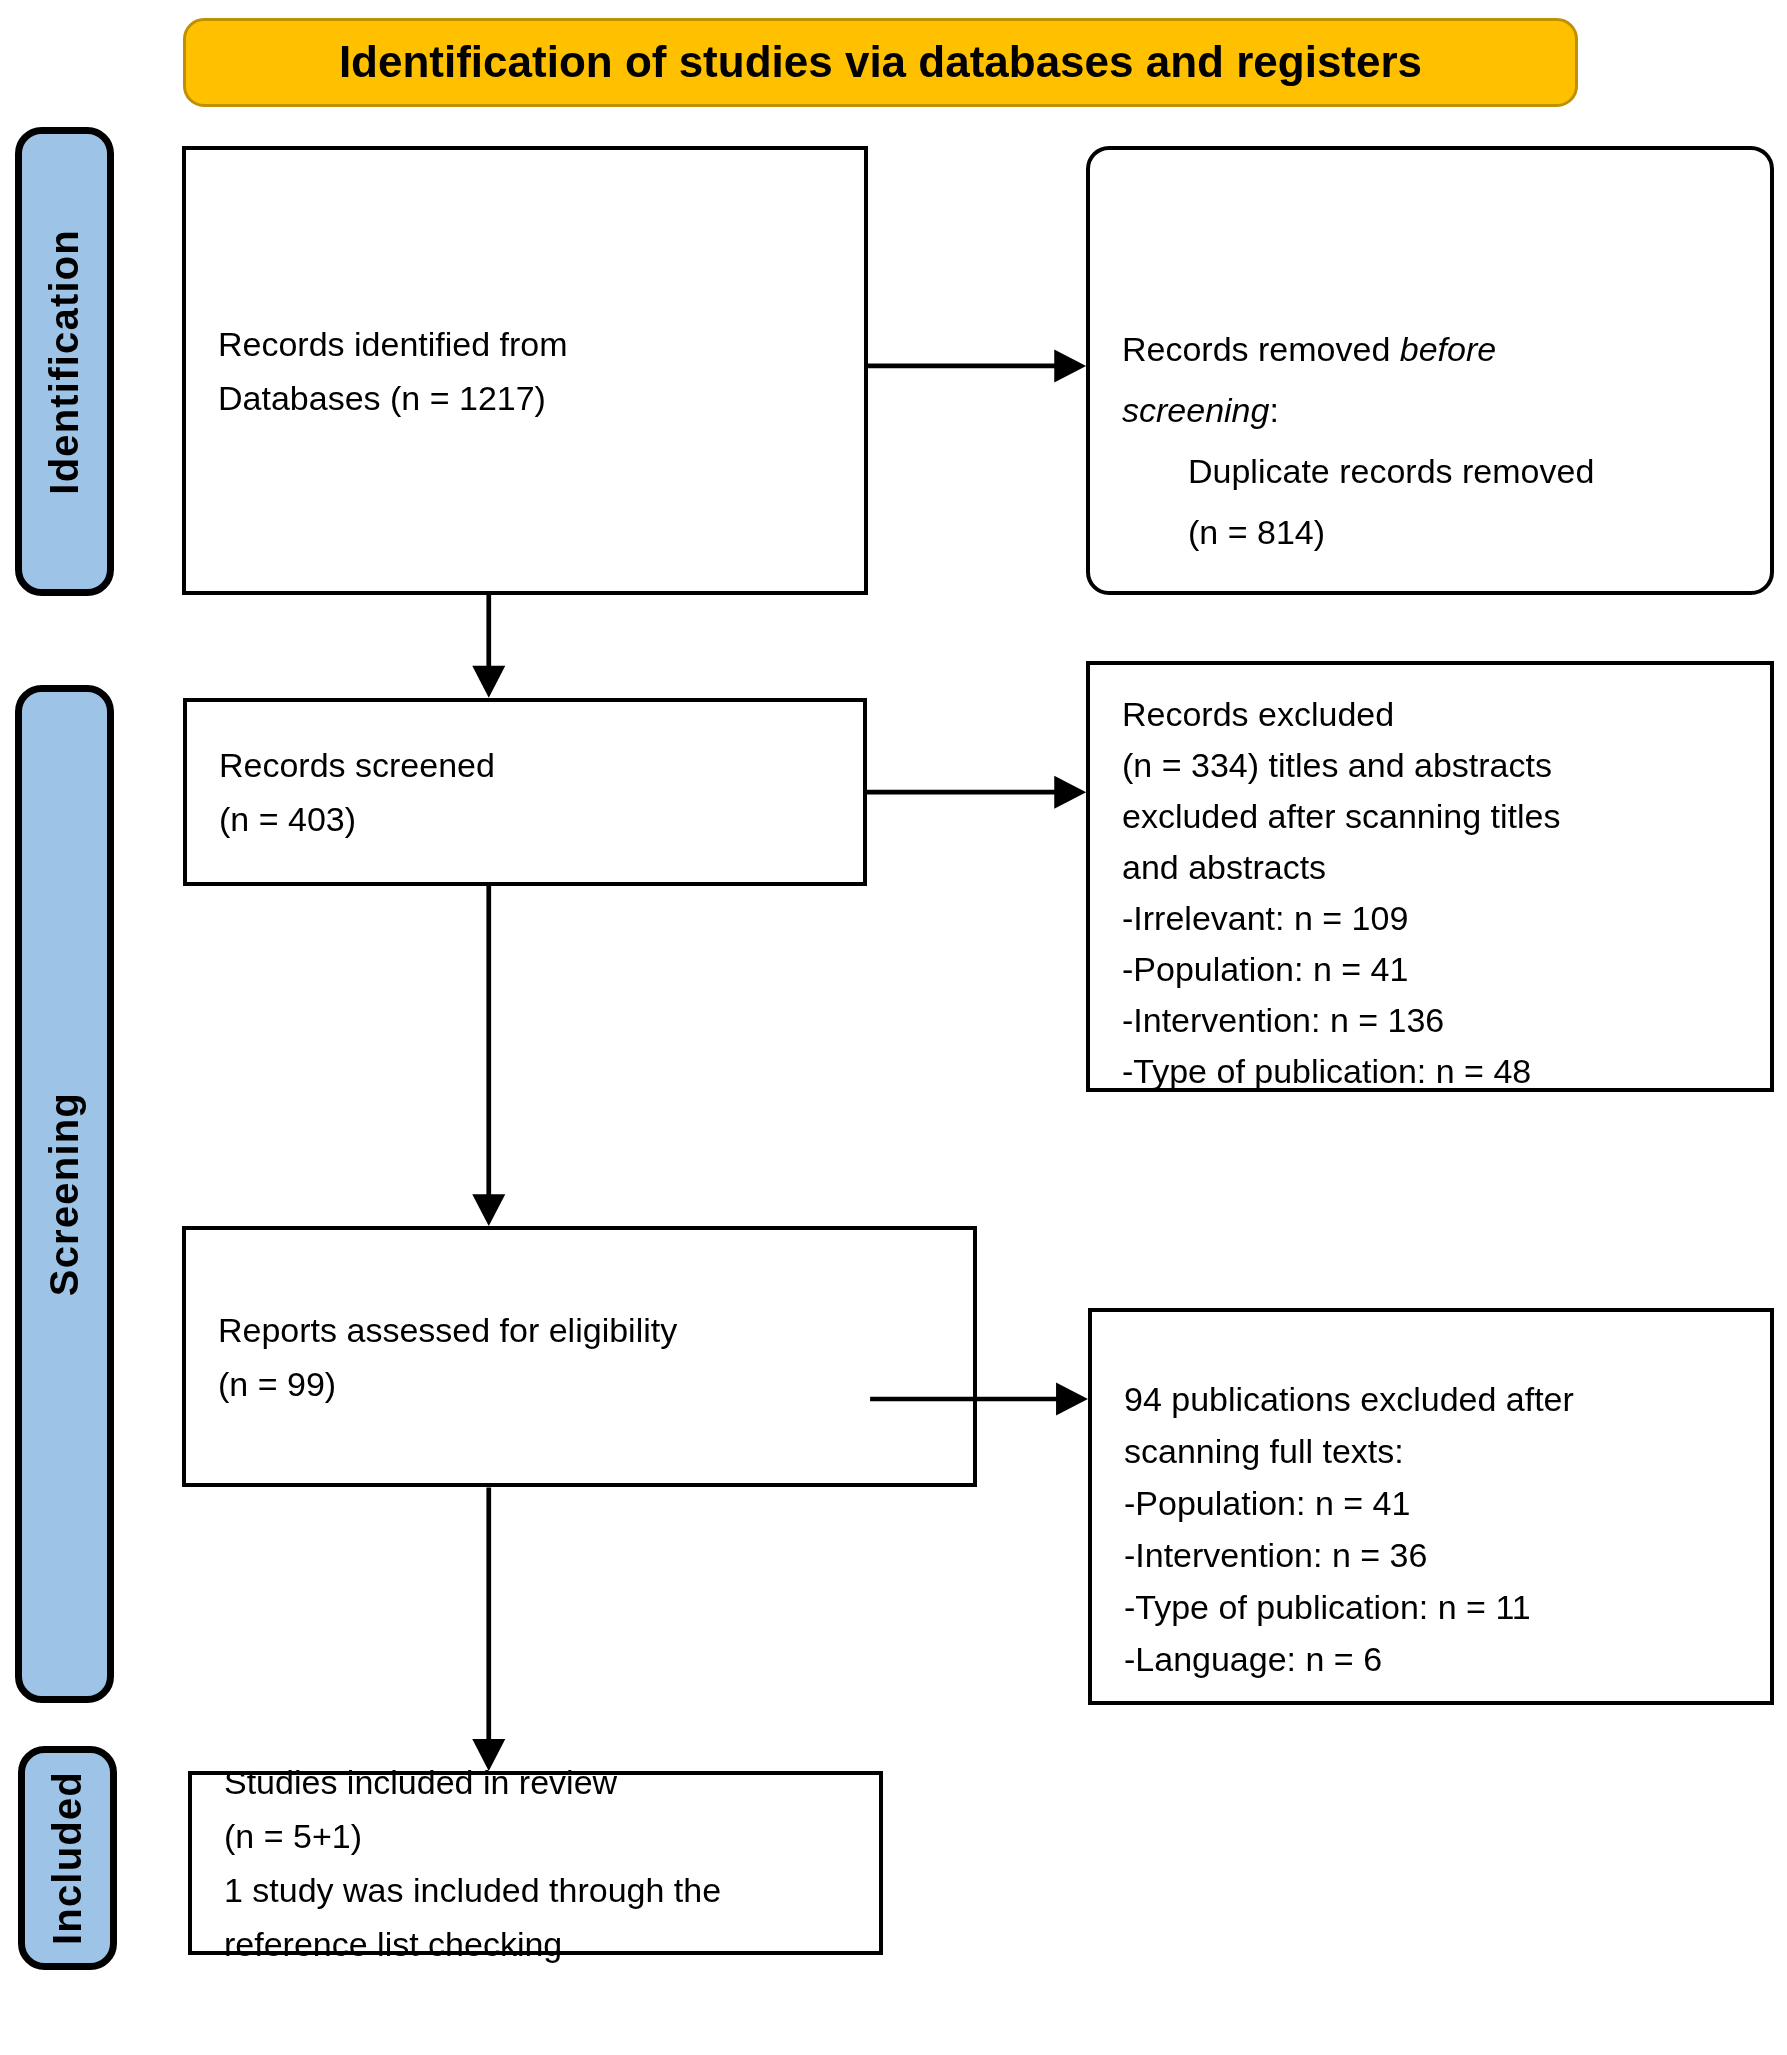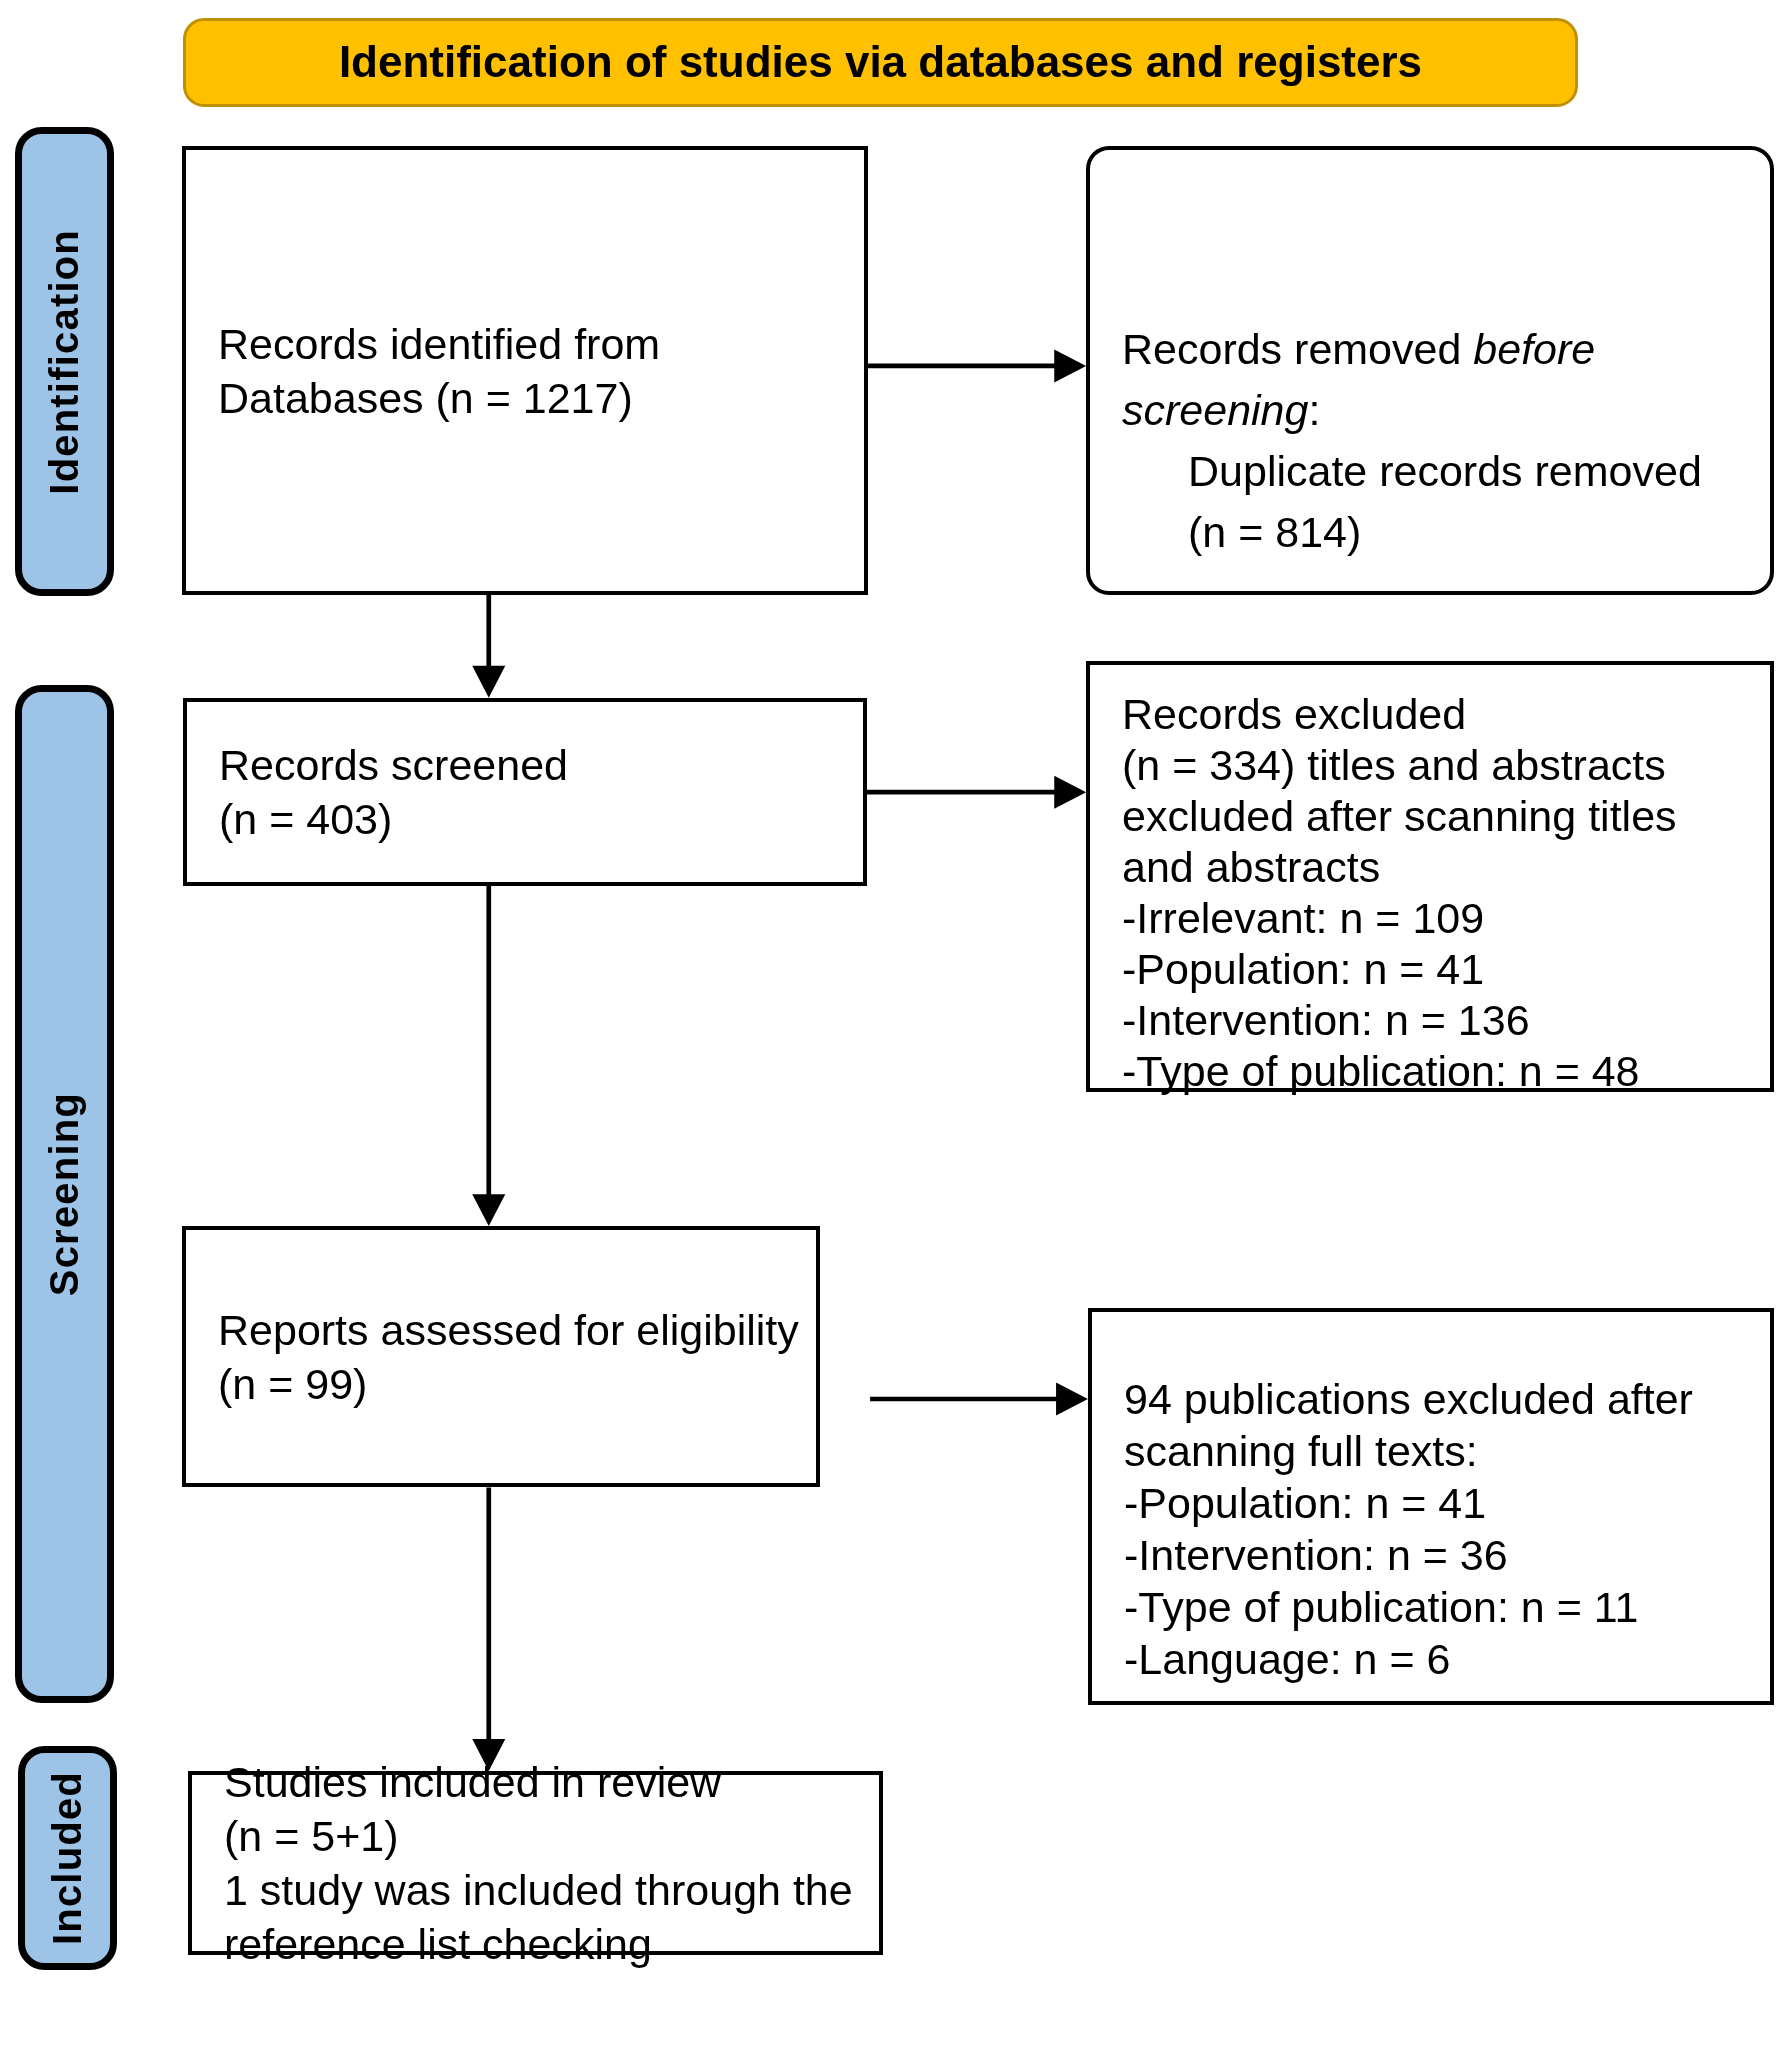--- a/index.html
+++ b/index.html
@@ -36,34 +36,34 @@
   .stage-text {
     writing-mode: vertical-rl;
     transform: rotate(180deg);
     font-weight: bold; font-size: 40px; letter-spacing: 1.2px;
   }
 
   
   .box {
     background: var(--box-bg, #fff);
     border: 4.7px solid var(--box-border, #000);
-    font-size: 43px; line-height: 54px;
+    font-size: 34px; line-height: 54px;
     display: flex; flex-direction: column; justify-content: center;
     padding-left: 32px; padding-right: 14.8px;
   }
   .line { white-space: nowrap; }
   .indent { margin-left: 66px; }
 
   .box-a { left: 182px;  top: 146px;  width: 686px; height: 449px; }
   .box-b { left: 1086px; top: 146px;  width: 688px; height: 449px;
            justify-content: flex-start; padding-top: 169px; line-height: 61px; border-radius: 23px; }
   .box-c { left: 183px;  top: 698px; width: 684px; height: 188px; }
   .box-d { left: 1086px; top: 661px; width: 688px; height: 431px;
            justify-content: center; padding-top: 32px; line-height: 51px; }
-  .box-e { left: 182px;  top: 1226px; width: 638px; height: 261px; }
+  .box-e { left: 182px;  top: 1226px; width: 795px; height: 261px; }
   .box-f { left: 1088px; top: 1308px; width: 686px; height: 397px;
            justify-content: center; padding-top: 45px; line-height: 52px; }
   .box-g { left: 188px;  top: 1771px; width: 695px; height: 184px; }
 
   .arrows { left: 0; top: 0; width: 1788px; height: 2056px; pointer-events: none; }
   .arrows line    { stroke: var(--arrow, #000); stroke-width: 8; }
   .arrows polygon { fill: var(--arrow, #000); }
 </style>
 </head>
 <body>

